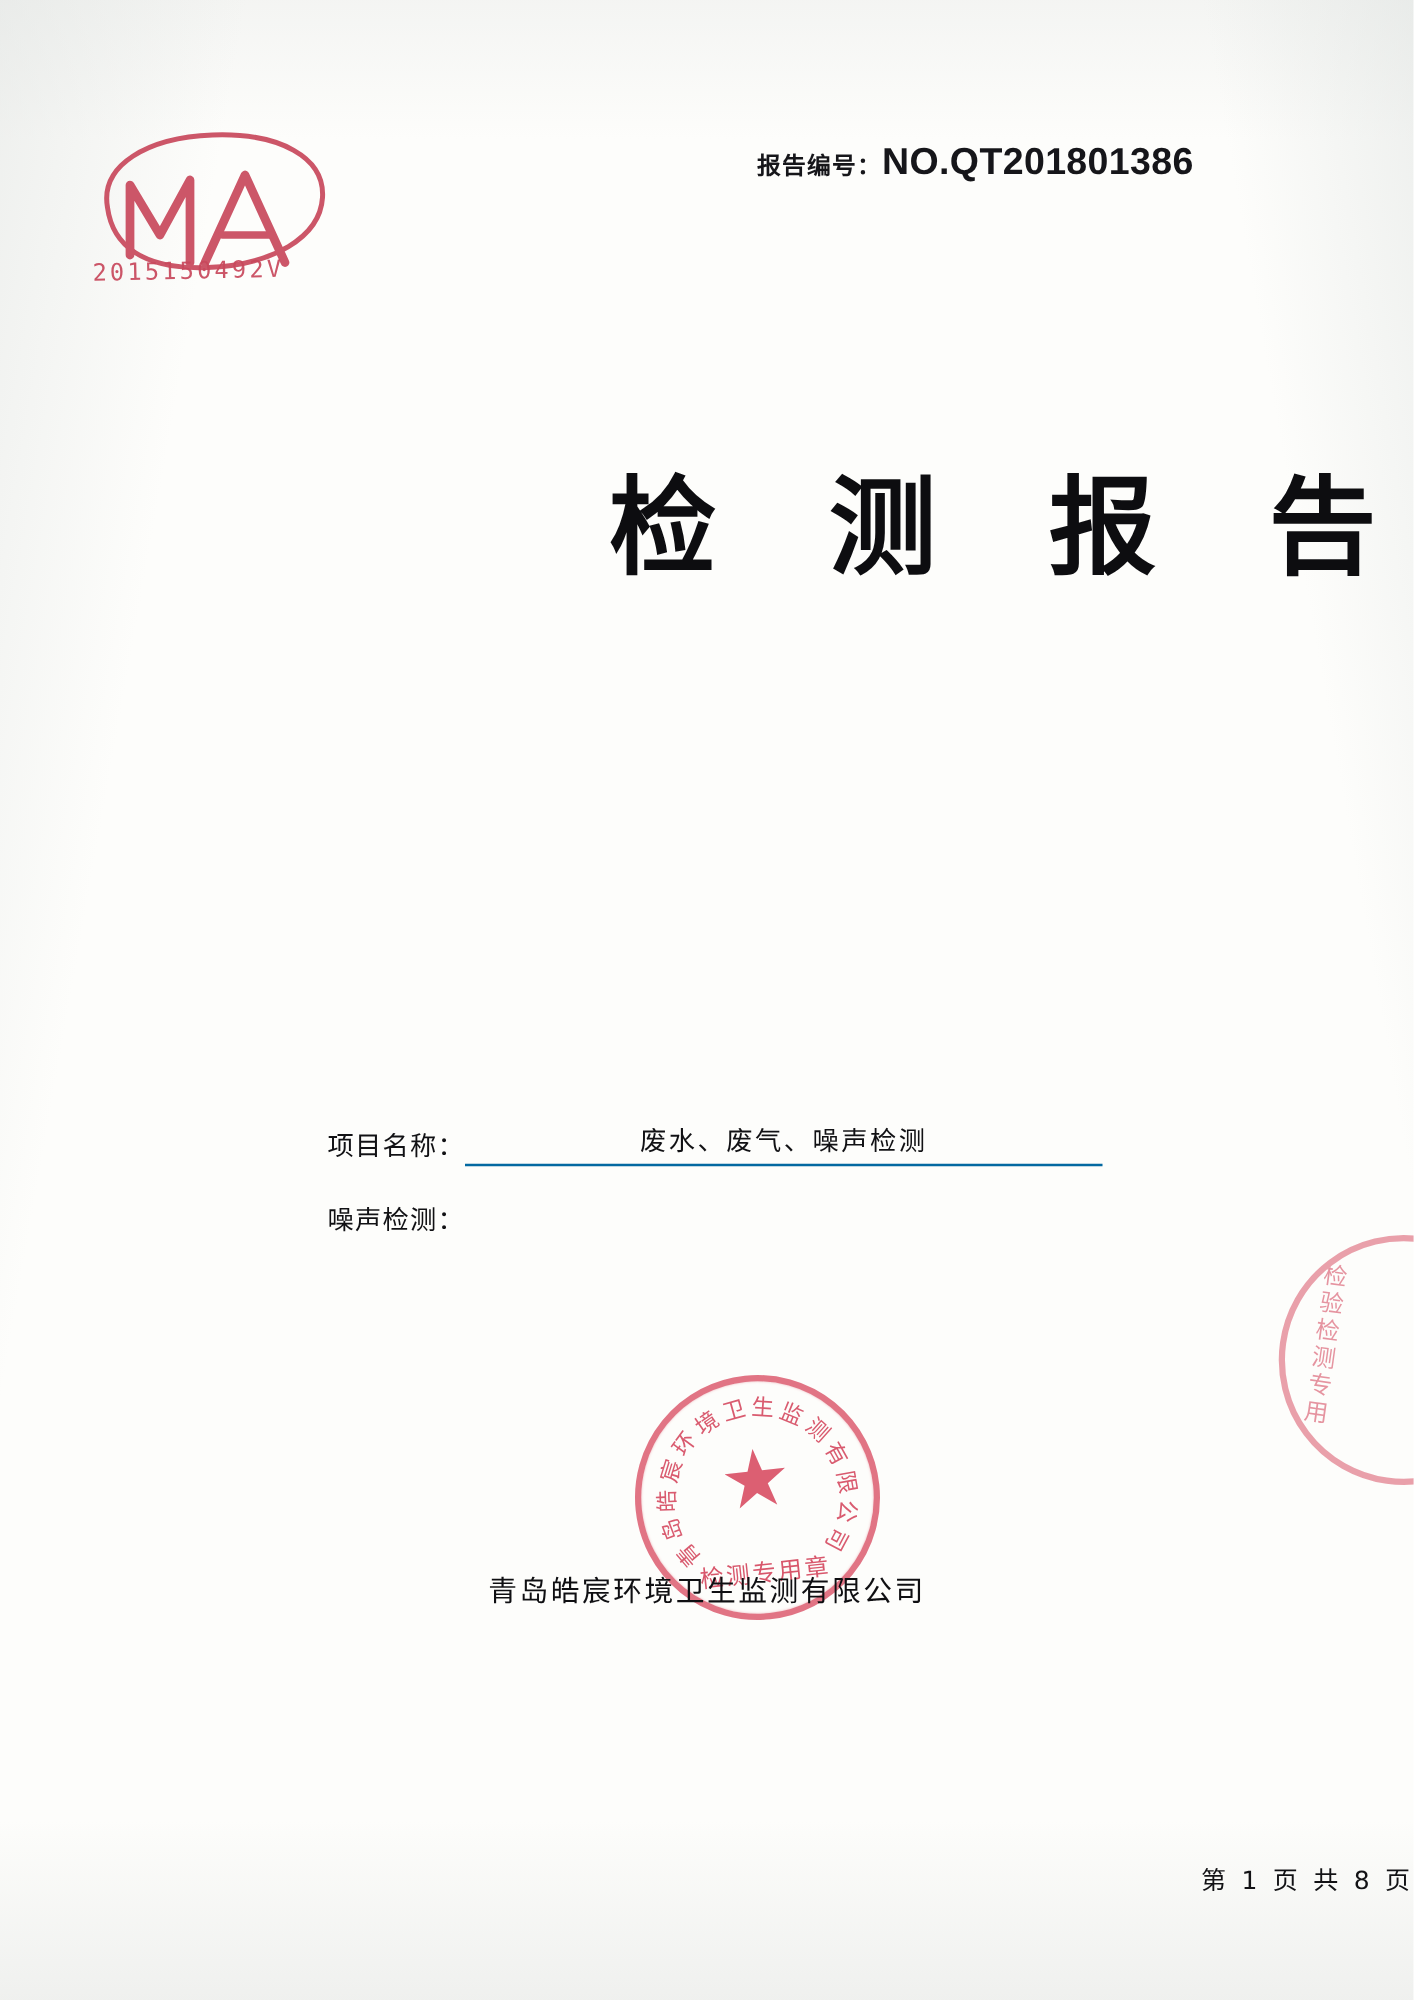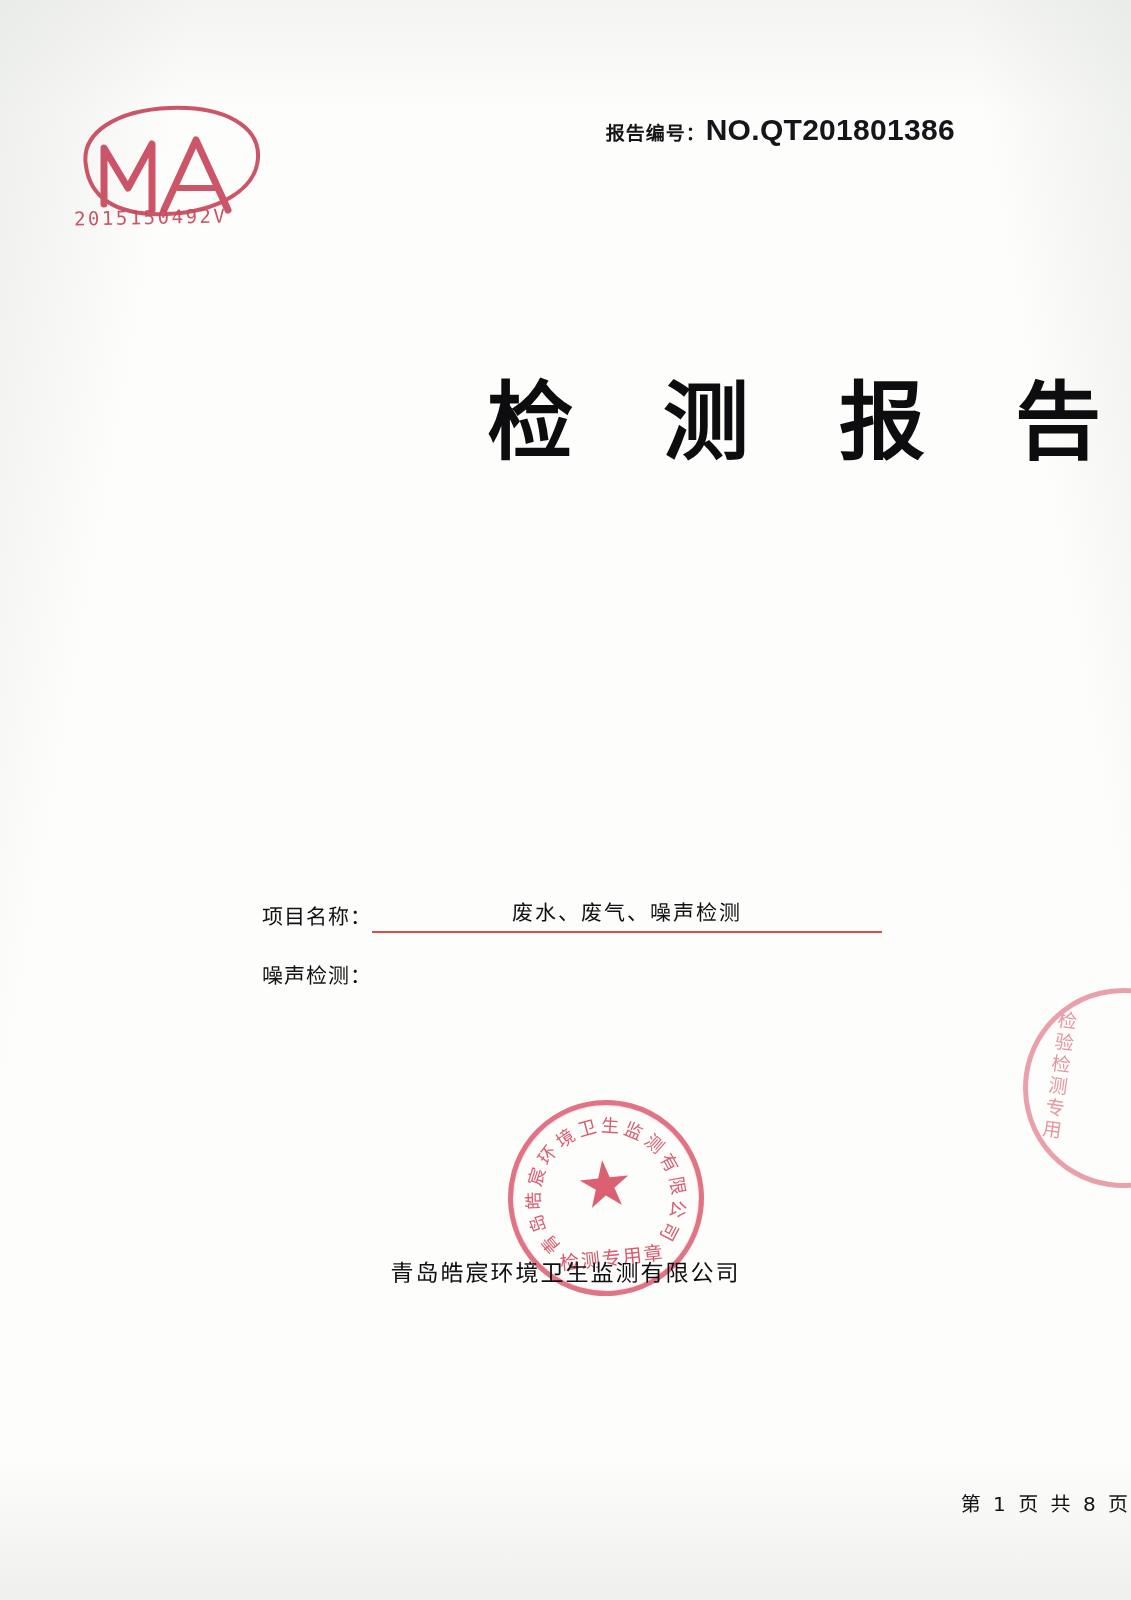--- a/index.html
+++ b/index.html
@@ -102,21 +102,21 @@
   .field-label {
     font-family: "DejaVu Sans", sans-serif;
     font-size: 21px;
     color: #111114;
     white-space: nowrap;
     padding-bottom: 3px;
     letter-spacing: 1px;
   }
   .field-value {
     flex: 1;
-    border-bottom: 2px solid #ef4444;
+    border-bottom: 2px solid #0369a1;
     text-align: center;
     font-family: "DejaVu Sans", sans-serif;
     font-size: 21px;
     color: #111114;
     padding: 0 4px 5px 4px;
     letter-spacing: 2px;
   }
 
   
   .issuer {

